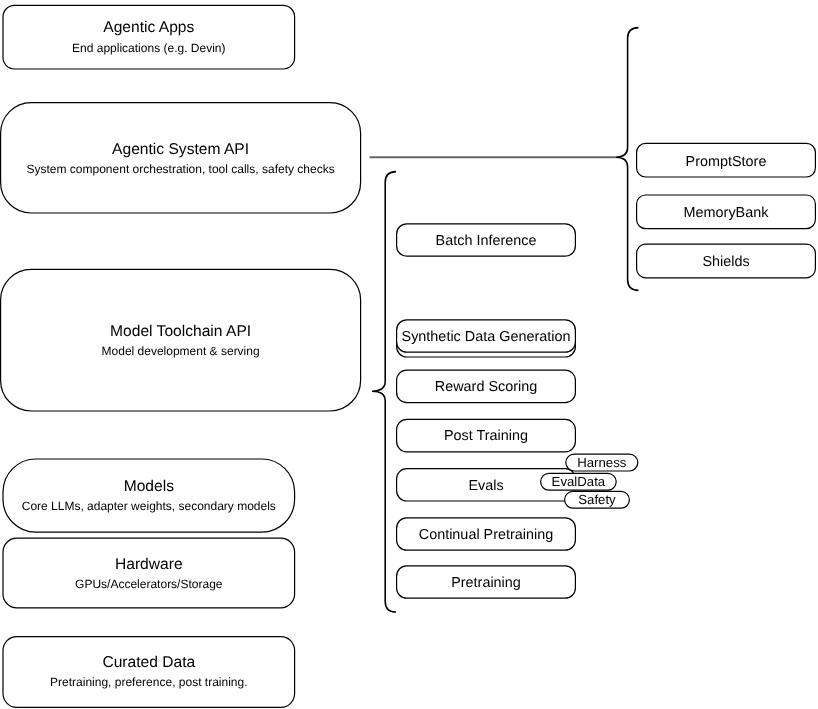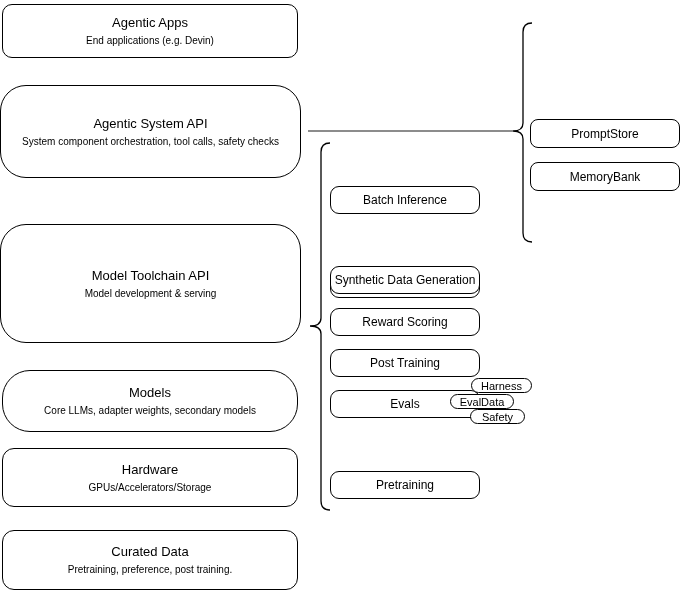--- a/index.html
+++ b/index.html
@@ -19,21 +19,21 @@
   .wires {
     position: absolute;
     left: 0;
     top: 0;
     pointer-events: none;
   }
   
   .lbox {
     position: absolute;
     left: 2px;
-    width: 296px;
+    width: 244px;
     border: 1px solid #000000;
     background: #ffffff;
     box-sizing: border-box;
     display: flex;
     flex-direction: column;
     align-items: center;
     justify-content: center;
     text-align: center;
   }
   .lbox .title {
@@ -115,43 +115,45 @@
   <div class="lbox r26" style="left:0; width:301px; top:85px; height:93px;">
     <div class="title">Agentic System API</div>
     <div class="subtitle">System component orchestration, tool calls, safety checks</div>
   </div>
 
   <div class="lbox r26" style="left:0; width:301px; top:224px; height:119px;">
     <div class="title">Model Toolchain API</div>
     <div class="subtitle">Model development &amp; serving</div>
   </div>
 
-  <div class="lbox r12" style="top:370px; height:62px;border-radius:28px;">
+  <div class="lbox r12" style="top:382px; height:62px;border-radius:28px;">
     <div class="title">Models</div>
     <div class="subtitle">Core LLMs, adapter weights, secondary models</div>
   </div>
 
   <div class="lbox r12" style="top:448px; height:59px;">
     <div class="title">Hardware</div>
     <div class="subtitle">GPUs/Accelerators/Storage</div>
   </div>
 
   <div class="lbox r12" style="top:530px; height:60px;">
     <div class="title">Curated Data</div>
     <div class="subtitle">Pretraining, preference, post training.</div>
   </div>
 
   <div class="mbox" style="top:186px;">Batch Inference</div>
   <div class="mbox" style="top:226px;margin-top:44px;">Quantized Inference</div>
   <div class="mbox" style="top:266px;">Synthetic Data Generation</div>
   <div class="mbox" style="top:308px;">Reward Scoring</div>
   <div class="mbox" style="top:349px;">Post Training</div>
   <div class="mbox" style="top:390px;">Evals</div>
+  <div class="mbox" style="top:431px;">Continual Pretraining</div>
   <div class="mbox" style="top:471px;">Pretraining</div>
 
   <div class="pill" style="left:471px; top:378px; width:61px;">Harness</div>
   <div class="pill" style="left:450px; top:394px; width:64px;">EvalData</div>
   <div class="pill" style="left:470px; top:409px; width:55px;">Safety</div>
 
   <div class="rbox" style="top:119px;">PromptStore</div>
   <div class="rbox" style="top:162px;">MemoryBank</div>
+  <div class="rbox" style="top:203px;">Shields</div>
 
 </div>
 
 </body></html>

